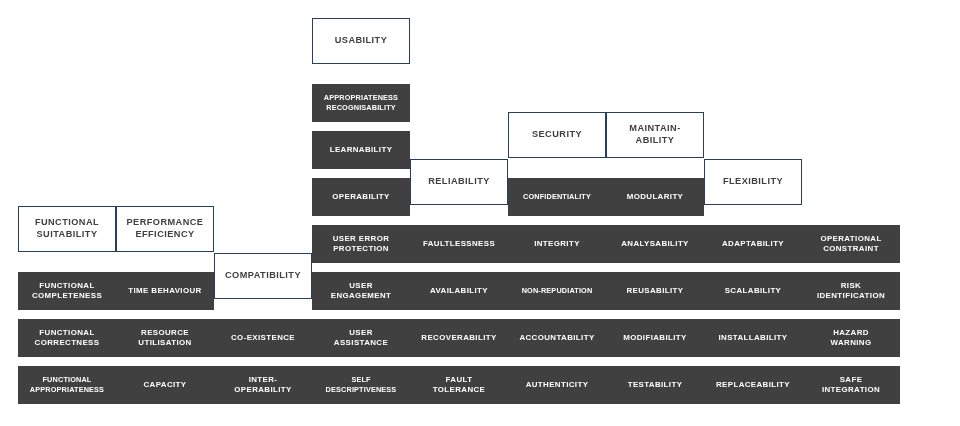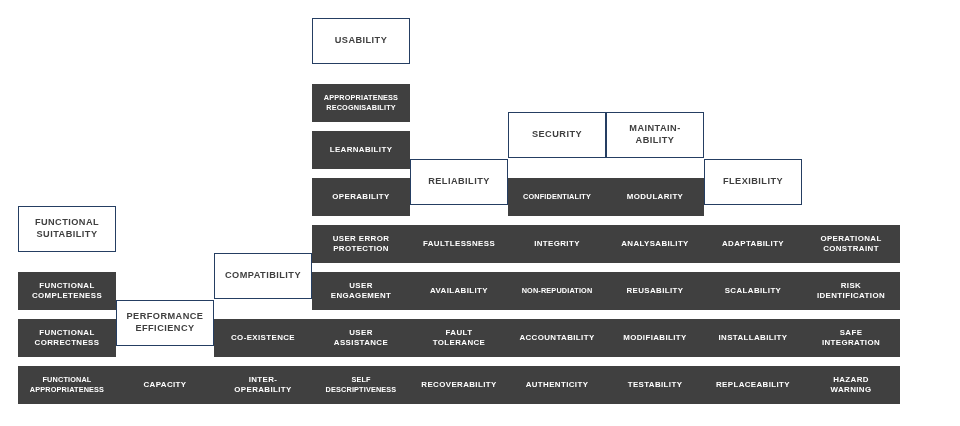--- a/index.html
+++ b/index.html
@@ -124,20 +124,27 @@
           </div>
         </div>
       </div>
       <div class="characteristic-column">
         <div class="characteristic-header">
           <span class="label">PERFORMANCE
 EFFICIENCY</span>
         </div>
         <div class="subchar-list">
           <div class="subchar-box">
+            <span class="label">TIME BEHAVIOUR</span>
+          </div>
+          <div class="subchar-box">
+            <span class="label">RESOURCE
+UTILISATION</span>
+          </div>
+          <div class="subchar-box">
             <span class="label">CAPACITY</span>
           </div>
         </div>
       </div>
       <div class="characteristic-column">
         <div class="characteristic-header">
           <span class="label">COMPATIBILITY</span>
         </div>
         <div class="subchar-list">
           <div class="subchar-box">
@@ -187,26 +194,26 @@
           <span class="label">RELIABILITY</span>
         </div>
         <div class="subchar-list">
           <div class="subchar-box">
             <span class="label">FAULTLESSNESS</span>
           </div>
           <div class="subchar-box">
             <span class="label">AVAILABILITY</span>
           </div>
           <div class="subchar-box">
+            <span class="label">RECOVERABILITY</span>
+          </div>
+          <div class="subchar-box">
             <span class="label">FAULT
 TOLERANCE</span>
           </div>
-          <div class="subchar-box">
-            <span class="label">RECOVERABILITY</span>
-          </div>
         </div>
       </div>
       <div class="characteristic-column">
         <div class="characteristic-header">
           <span class="label">SECURITY</span>
         </div>
         <div class="subchar-list">
           <div class="subchar-box tight">
             <span class="label">CONFIDENTIALITY</span>
           </div>
@@ -270,23 +277,23 @@
         <div class="subchar-list">
           <div class="subchar-box">
             <span class="label">OPERATIONAL
 CONSTRAINT</span>
           </div>
           <div class="subchar-box">
             <span class="label">RISK
 IDENTIFICATION</span>
           </div>
           <div class="subchar-box">
+            <span class="label">HAZARD
+WARNING</span>
+          </div>
+          <div class="subchar-box">
             <span class="label">SAFE
 INTEGRATION</span>
           </div>
-          <div class="subchar-box">
-            <span class="label">HAZARD
-WARNING</span>
-          </div>
         </div>
       </div>
     </div>
 </div>
 
 </body></html>

